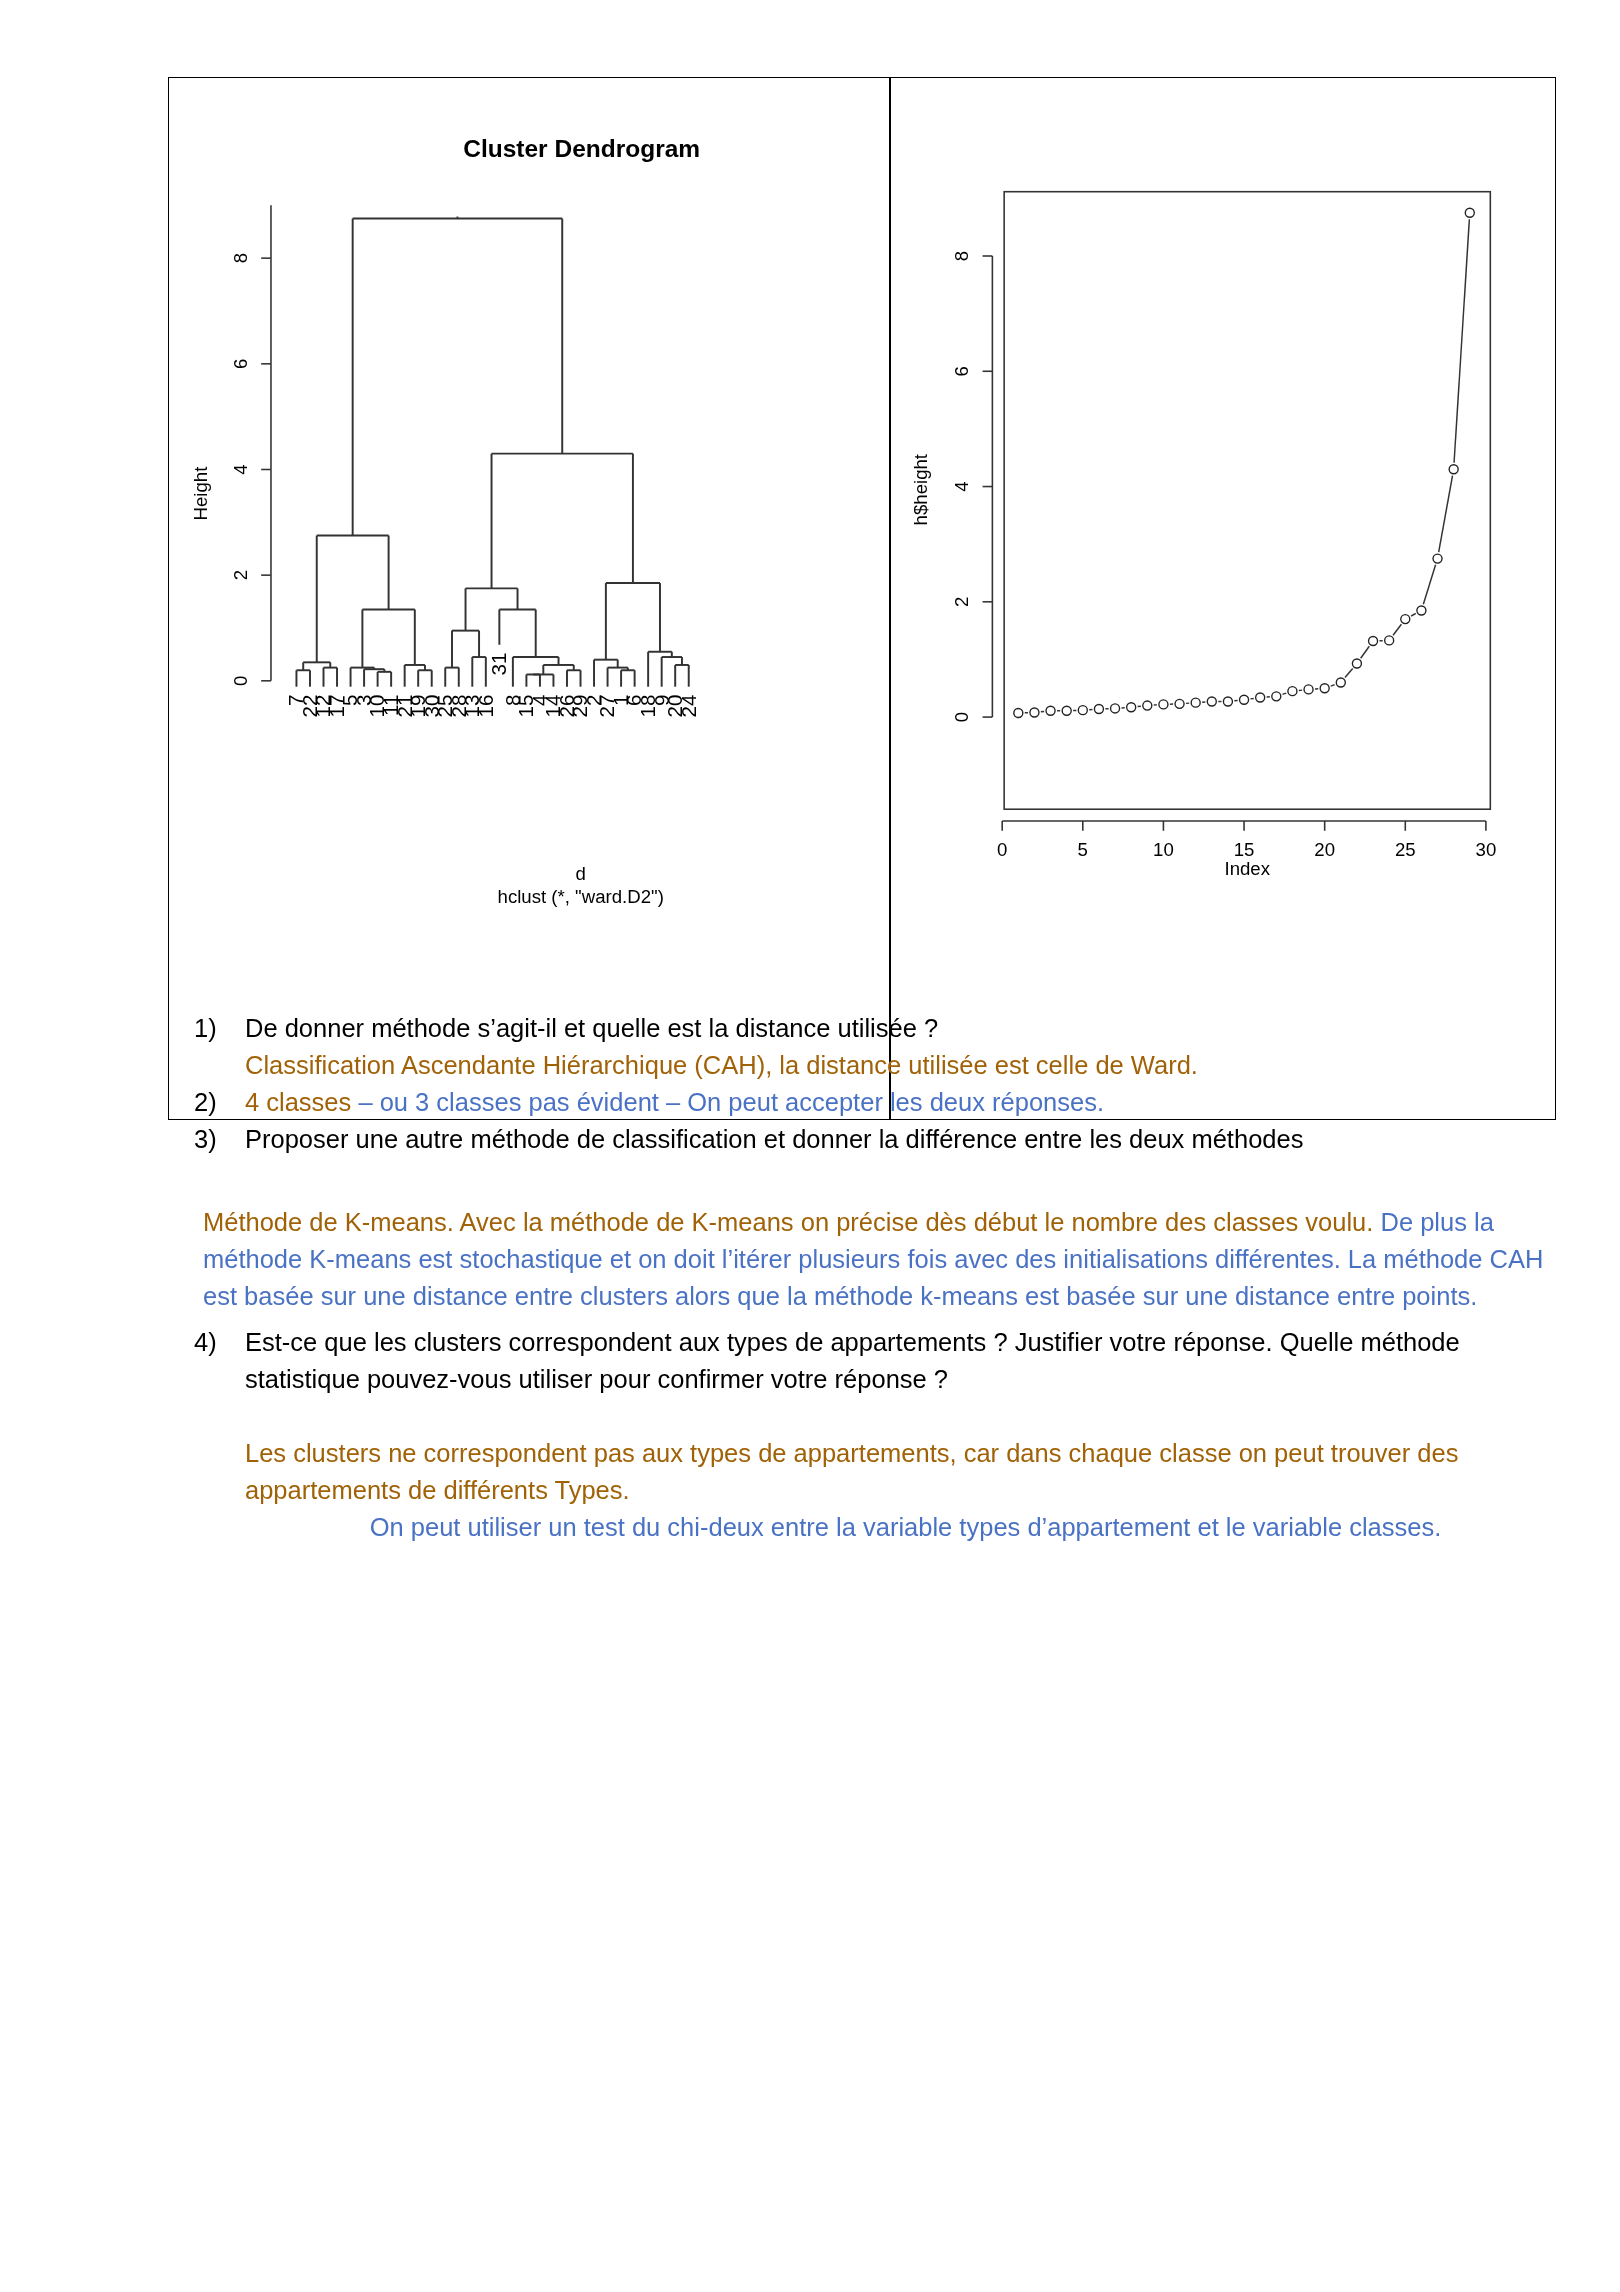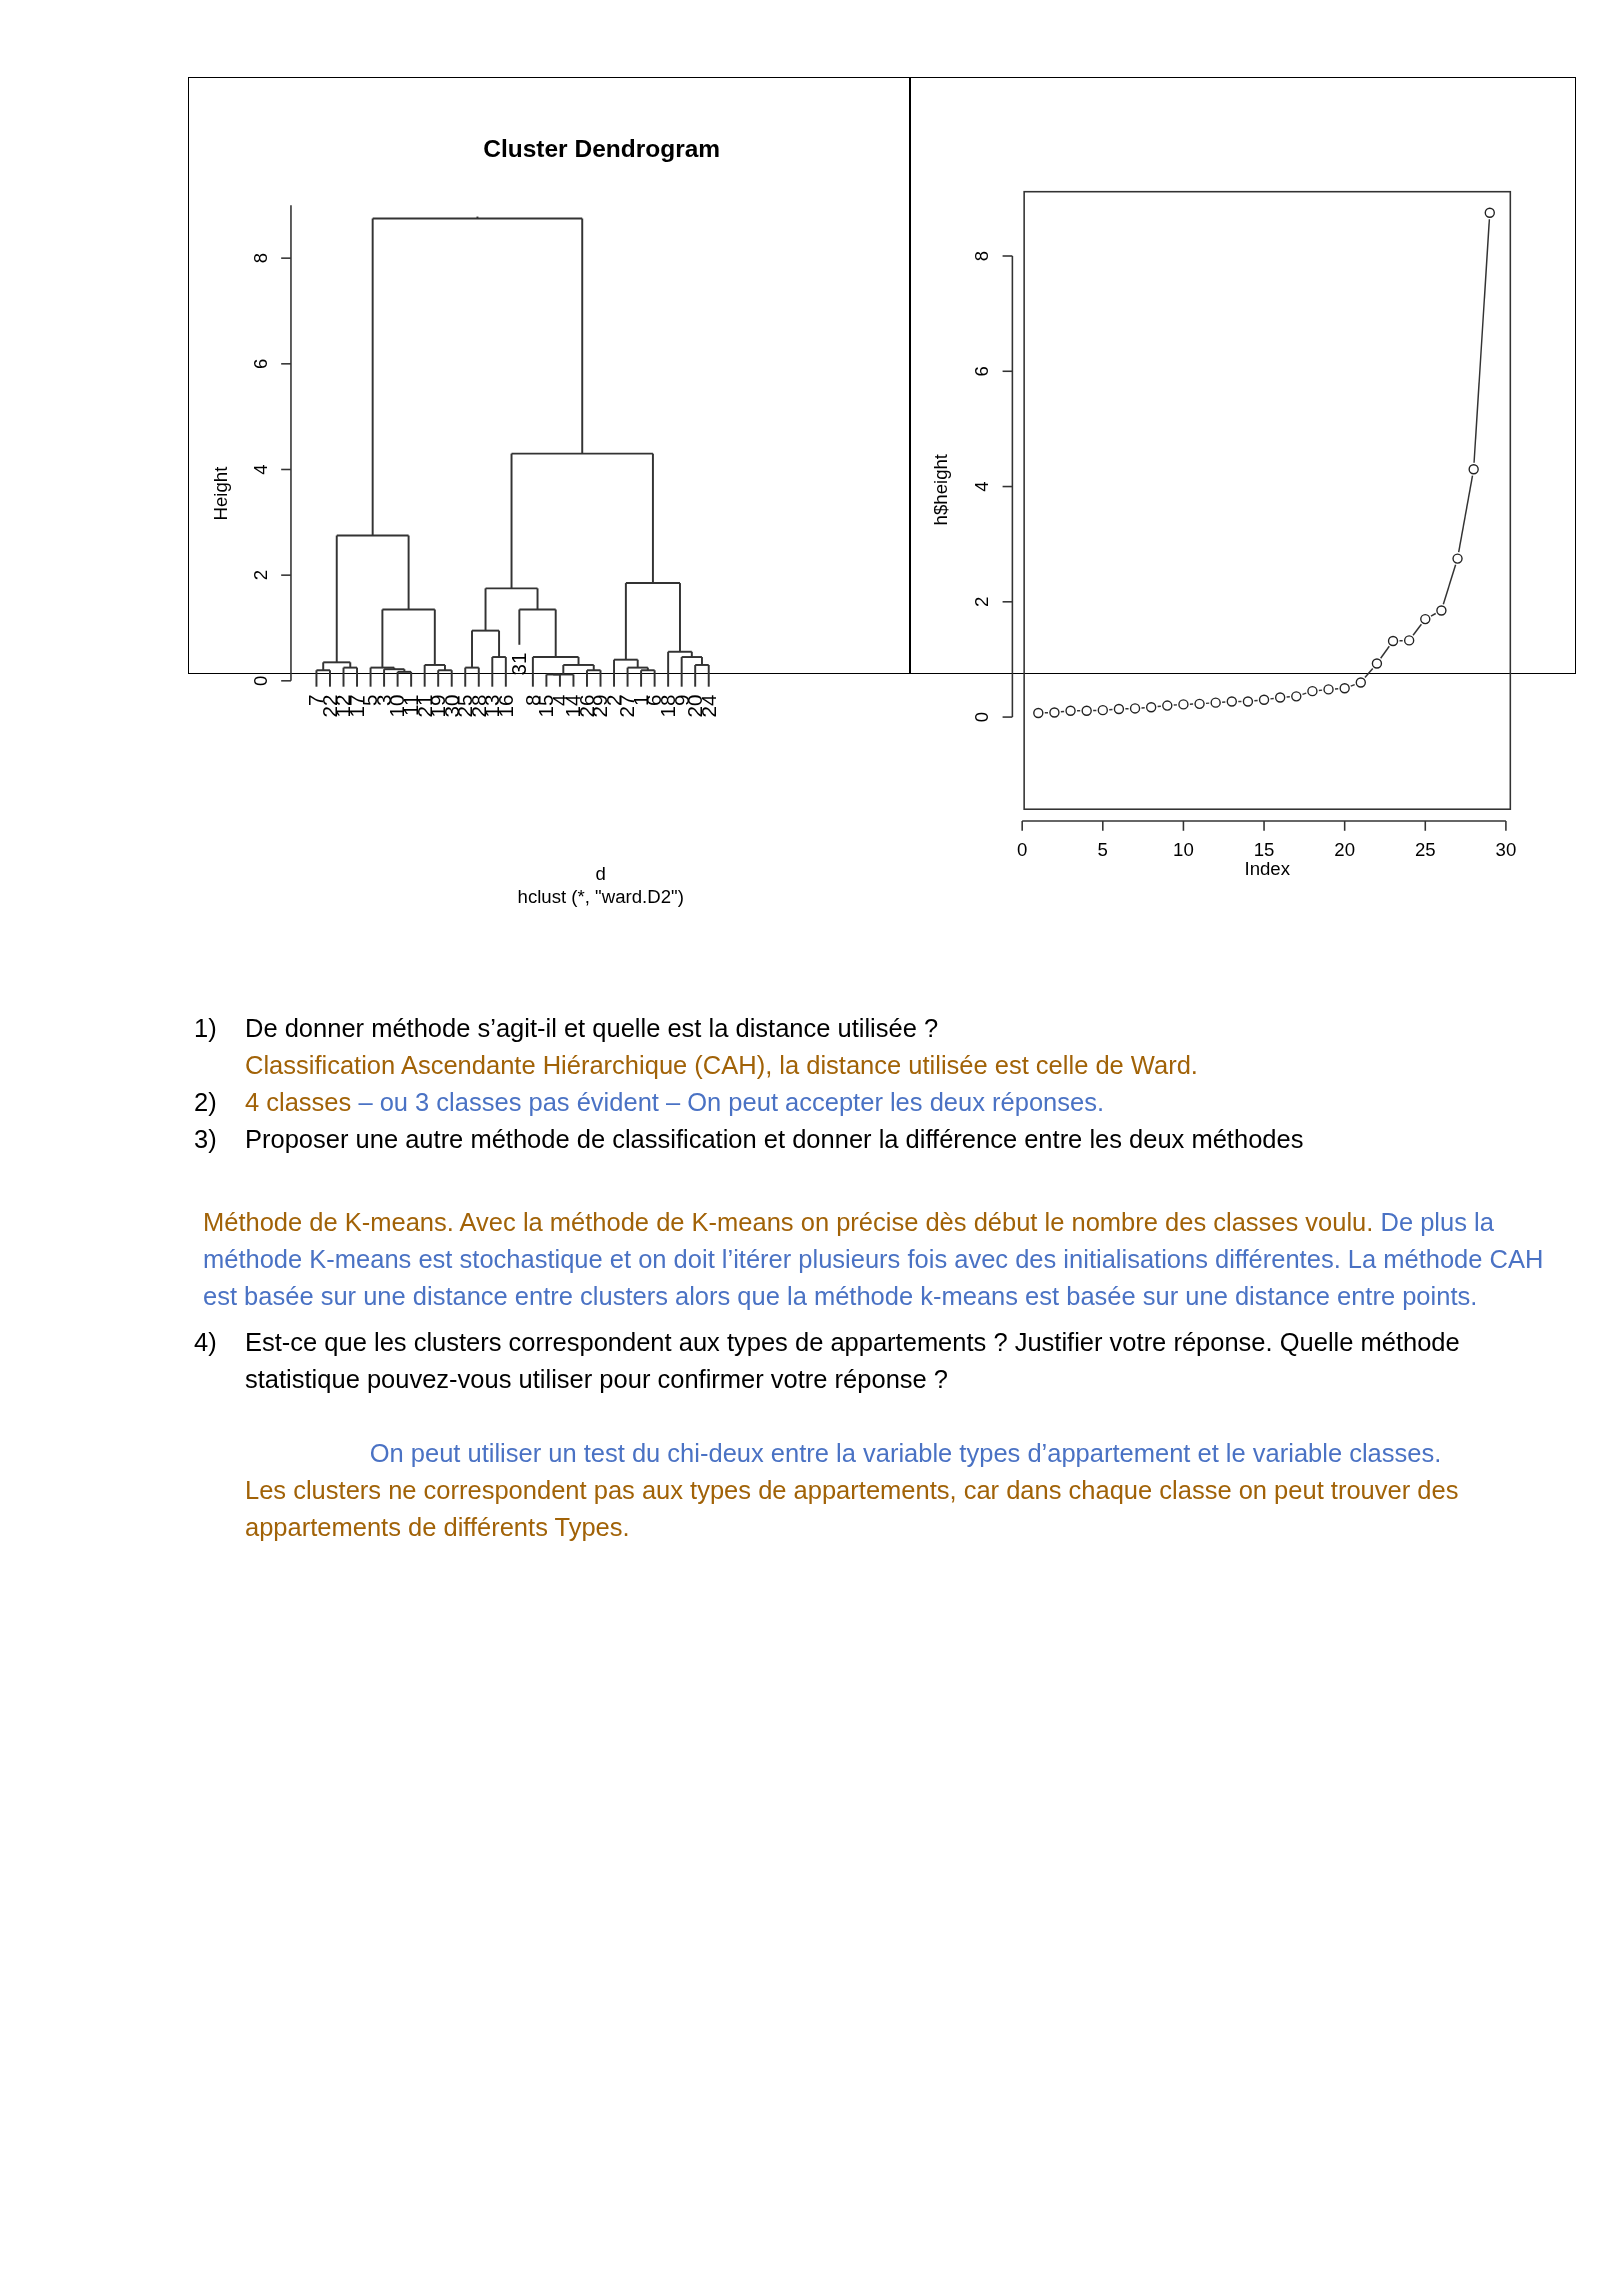--- a/index.html
+++ b/index.html
@@ -1,17 +1,17 @@
 <!DOCTYPE html>
 <html><head>
 <meta charset="utf-8">
 <style>
   html, body { margin: 0; padding: 0; background: #ffffff; }
   body { width: 1620px; height: 2293px; position: relative; overflow: hidden; font-family: "Liberation Sans", sans-serif; }
-  #figure { position: absolute; left: 188px; top: 77px; width: 1388px; height: 597px; border: 1.5px solid #000; box-sizing: border-box; }
+  #figure { position: absolute; left: 168px; top: 77px; width: 1388px; height: 1043px; border: 1.5px solid #000; box-sizing: border-box; }
   #fig-divider { position: absolute; left: 720px; top: 0; width: 1.5px; height: 100%; background: #000; }
   svg { position: absolute; left: 0; top: 0; }
   .axis-text { font-family: "Liberation Sans", sans-serif; font-size: 19px; fill: #000; }
   .title-text { font-family: "Liberation Sans", sans-serif; font-size: 25px; font-weight: bold; fill: #000; }
   .leaf-text { font-family: "Liberation Sans", sans-serif; font-size: 21px; fill: #000; }
   .dline { stroke: #333; stroke-width: 2; fill: none; }
   .axline { stroke: #333; stroke-width: 1.6; fill: none; }
   #text-block { position: absolute; left: 194px; top: 1010px; width: 1372px; font-family: "Liberation Sans", sans-serif; font-size: 25.5px; line-height: 37px; color: #000; }
   .q { position: relative; padding-left: 51px; }
   .q .num { position: absolute; left: 0; top: 0; }
@@ -281,16 +281,16 @@
   </div>
   <div class="gap"></div>
   <p class="para">
     <span class="red">Méthode de K-means. Avec la méthode de K-means on précise dès début le nombre des classes voulu.</span><span class="blue"> De plus la méthode K-means est stochastique et on doit l’itérer plusieurs fois avec des initialisations différentes. La méthode CAH est basée sur une distance entre clusters alors que la méthode k-means est basée sur une distance entre points.</span>
   </p>
   <div class="q">
     <span class="num">4)</span>
     <span>Est-ce que les clusters correspondent aux types de appartements ? Justifier votre réponse. Quelle méthode statistique pouvez-vous utiliser pour confirmer votre réponse ?</span>
   </div>
   <div class="gap"></div>
+  <div class="ans red">Les clusters ne correspondent pas aux types de appartements, car dans chaque classe on peut trouver des appartements de différents Types.</div>
   <div class="ans blue">On peut utiliser un test du chi-deux entre la variable types d’appartement et le variable classes.</div>
-  <div class="ans red">Les clusters ne correspondent pas aux types de appartements, car dans chaque classe on peut trouver des appartements de différents Types.</div>
 </div>
 
 
 </body></html>

